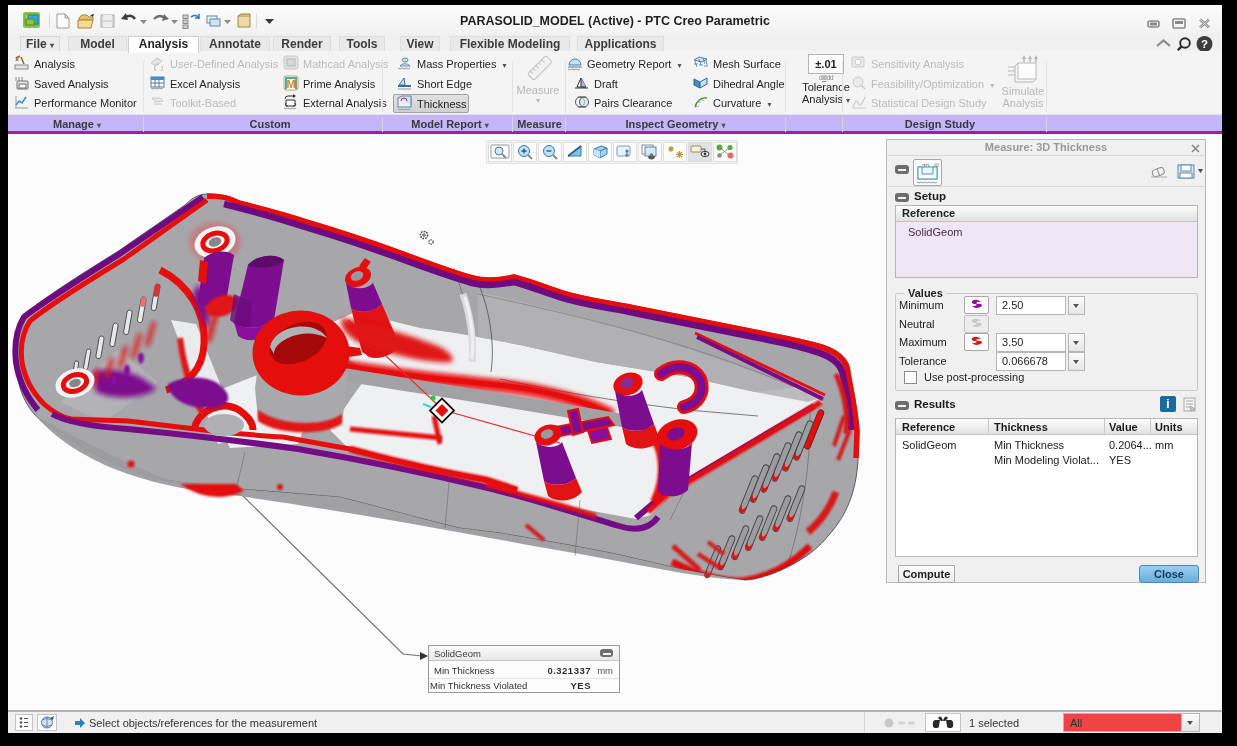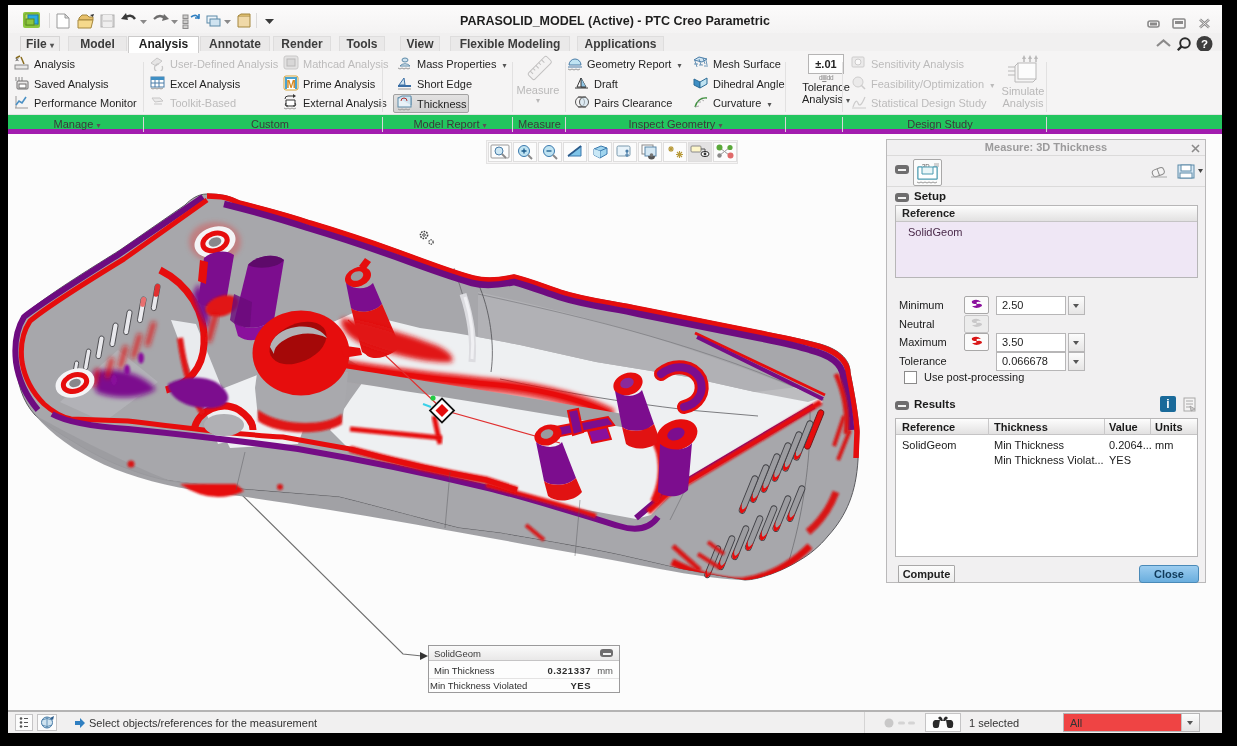--- a/index.html
+++ b/index.html
@@ -22,21 +22,21 @@
   .tab.active { background:#fff; border:1px solid #cccbcb; border-bottom:none; height:17px; z-index:3; color:#1e1e1e; }
   
   #ribbon { position:absolute; left:0; top:46px; width:100%; height:63px;
     background:#f5f4f4; }
   .rbtn { position:absolute; height:19px; font-size:11px; color:#1f1f1f;
     white-space:nowrap; line-height:19px; }
   .rbtn svg { vertical-align:-3px; margin-right:4px; }
   .rbtn.dis { color:#bcbbbb; }
   .gsep { position:absolute; top:57px; width:1px; height:50px; background:#e2e1e1; }
   #captions { position:absolute; left:0; top:109px; width:100%; height:20px;
-    background:#22c55e; border-top:1px solid #e3e2e2; border-bottom:5px solid #a21caf; }
+    background:#c4b5fd; border-top:1px solid #e3e2e2; border-bottom:3px solid #a21caf;font-weight:bold; }
   .cap { position:absolute; top:3px; font-size:11px; color:#3a3a3a; text-align:center; white-space:nowrap; }
   .csep { position:absolute; top:2px; width:1px; height:15px; background:#d8d7d7; }
   .dd { font-size:8px; color:#555; }
   
   #viewport { position:absolute; left:0; top:129px; width:100%; height:576px;
     background:#fcfcfc; }
   #vtb { position:absolute; left:478px; top:6px; height:24px; background:#f6f5f5;
     border:1px solid #e4e3e3; }
   .vbtn { position:relative; float:left; width:24px; height:20px; background:#fcfcfc;
     border:1px solid #dfdede; margin:1px 0 1px 1px; }
@@ -664,20 +664,23 @@
           <rect x="3" y="11" width="12" height="5" fill="#fff" stroke="#5d8aa8"></rect>
           <path d="M21 7 l5 0 -2.5 4 z" fill="#444"></path>
       </svg>
       <div style="position:absolute; left:0; top:46px; width:100%; border-top:1px solid #dbdada;"></div>
       <span class="togglebtn" style="position:absolute; left:8px; top:53px;"></span>
       <div class="lbl" style="left:27px; top:50px; font-weight:bold; font-size:11.5px;">Setup</div>
       <div style="position:absolute; left:8px; top:65px; width:303px; height:73px; background:#efe7f5; border:1px solid #b7b6b7;">
         <div style="position:absolute; left:0; top:0; width:100%; height:16px; background:linear-gradient(#fdfdfd,#e2e1e1); border-bottom:1px solid #c5c4c5; font-size:11px; font-weight:bold; color:#222; padding:1px 0 0 6px;">Reference</div>
         <div style="position:absolute; left:12px; top:20px; font-size:11px; color:#4a2a4a;">SolidGeom</div>
       </div>
+      <fieldset style="position:absolute; left:8px; top:147px; width:303px; height:104px; border:1px solid #c9c8c9; border-radius:2px;">
+        <legend style="font-size:11px; font-weight:bold; color:#222; margin-left:8px; padding:0 4px;">Values</legend>
+      </fieldset>
       <div class="lbl" style="left:12px; top:159px;">Minimum</div>
       <div style="position:absolute; left:77px; top:156px; width:25px; height:18px; background:#fbfbfb; border:1px solid #a9a8a8; border-radius:2px; text-align:center;"><svg width="14" height="12" viewBox="0 0 14 12">
             <path d="M2 2 q5 -3 9 1 q-6 -1 -4 2 q5 -1 5 2 q-6 4 -10 0 q6 0 4 -2 q-5 0 -4 -3" fill="#8a0f9c"></path>
           </svg></div>
       <div class="combo" style="left:109px; top:156px; width:70px;">
           <span style="position:absolute; left:5px; top:2px;">2.50</span>
         </div>
       <div style="position:absolute; left:181px; top:156px; width:17px; height:19px; background:linear-gradient(#fcfcfc,#e6e5e5); border:1px solid #b7b6b7;">
           <span class="arrgl"></span>
         </div>
@@ -718,21 +721,21 @@
         <div style="position:absolute; left:208px; top:0; width:1px; height:16px; background:#c9c8c9;"></div>
         <div style="position:absolute; left:254px; top:0; width:1px; height:16px; background:#c9c8c9;"></div>
         <div class="lbl" style="left:6px; top:2px; font-weight:bold;">Reference</div>
         <div class="lbl" style="left:98px; top:2px; font-weight:bold;">Thickness</div>
         <div class="lbl" style="left:213px; top:2px; font-weight:bold;">Value</div>
         <div class="lbl" style="left:259px; top:2px; font-weight:bold;">Units</div>
         <div class="lbl" style="left:6px; top:20px;">SolidGeom</div>
         <div class="lbl" style="left:98px; top:20px;">Min Thickness</div>
         <div class="lbl" style="left:213px; top:20px;">0.2064...</div>
         <div class="lbl" style="left:259px; top:20px;">mm</div>
-        <div class="lbl" style="left:98px; top:35px;">Min Thickness Violat...</div>
+        <div class="lbl" style="left:98px; top:35px;">Min Modeling Violat...</div>
         <div class="lbl" style="left:213px; top:35px;">YES</div>
       </div>
       <div style="position:absolute; left:11px; top:425px; width:57px; height:18px; background:linear-gradient(#fcfcfc,#ececec); border:1px solid #a9a8a8; border-radius:1px; font-size:11px; font-weight:bold; color:#222; text-align:center; line-height:17px;">Compute</div>
       <div style="position:absolute; left:252px; top:425px; width:60px; height:18px; background:linear-gradient(#9ccdf0,#6aaede); border:1px solid #4a8ab8; border-radius:3px; font-size:11px; font-weight:bold; color:#103a5a; text-align:center; line-height:17px;">Close</div>
     </div>
   </div>
   <div id="statusbar">
     <div style="position:absolute; left:7px; top:2px; width:18px; height:17px; background:#fcfcfc; border:1px solid #c5c4c5;"><svg width="16" height="15">
           <circle cx="5" cy="3.5" r="1.3" fill="#555"></circle>
           <circle cx="5" cy="7.5" r="1.3" fill="#555"></circle>

